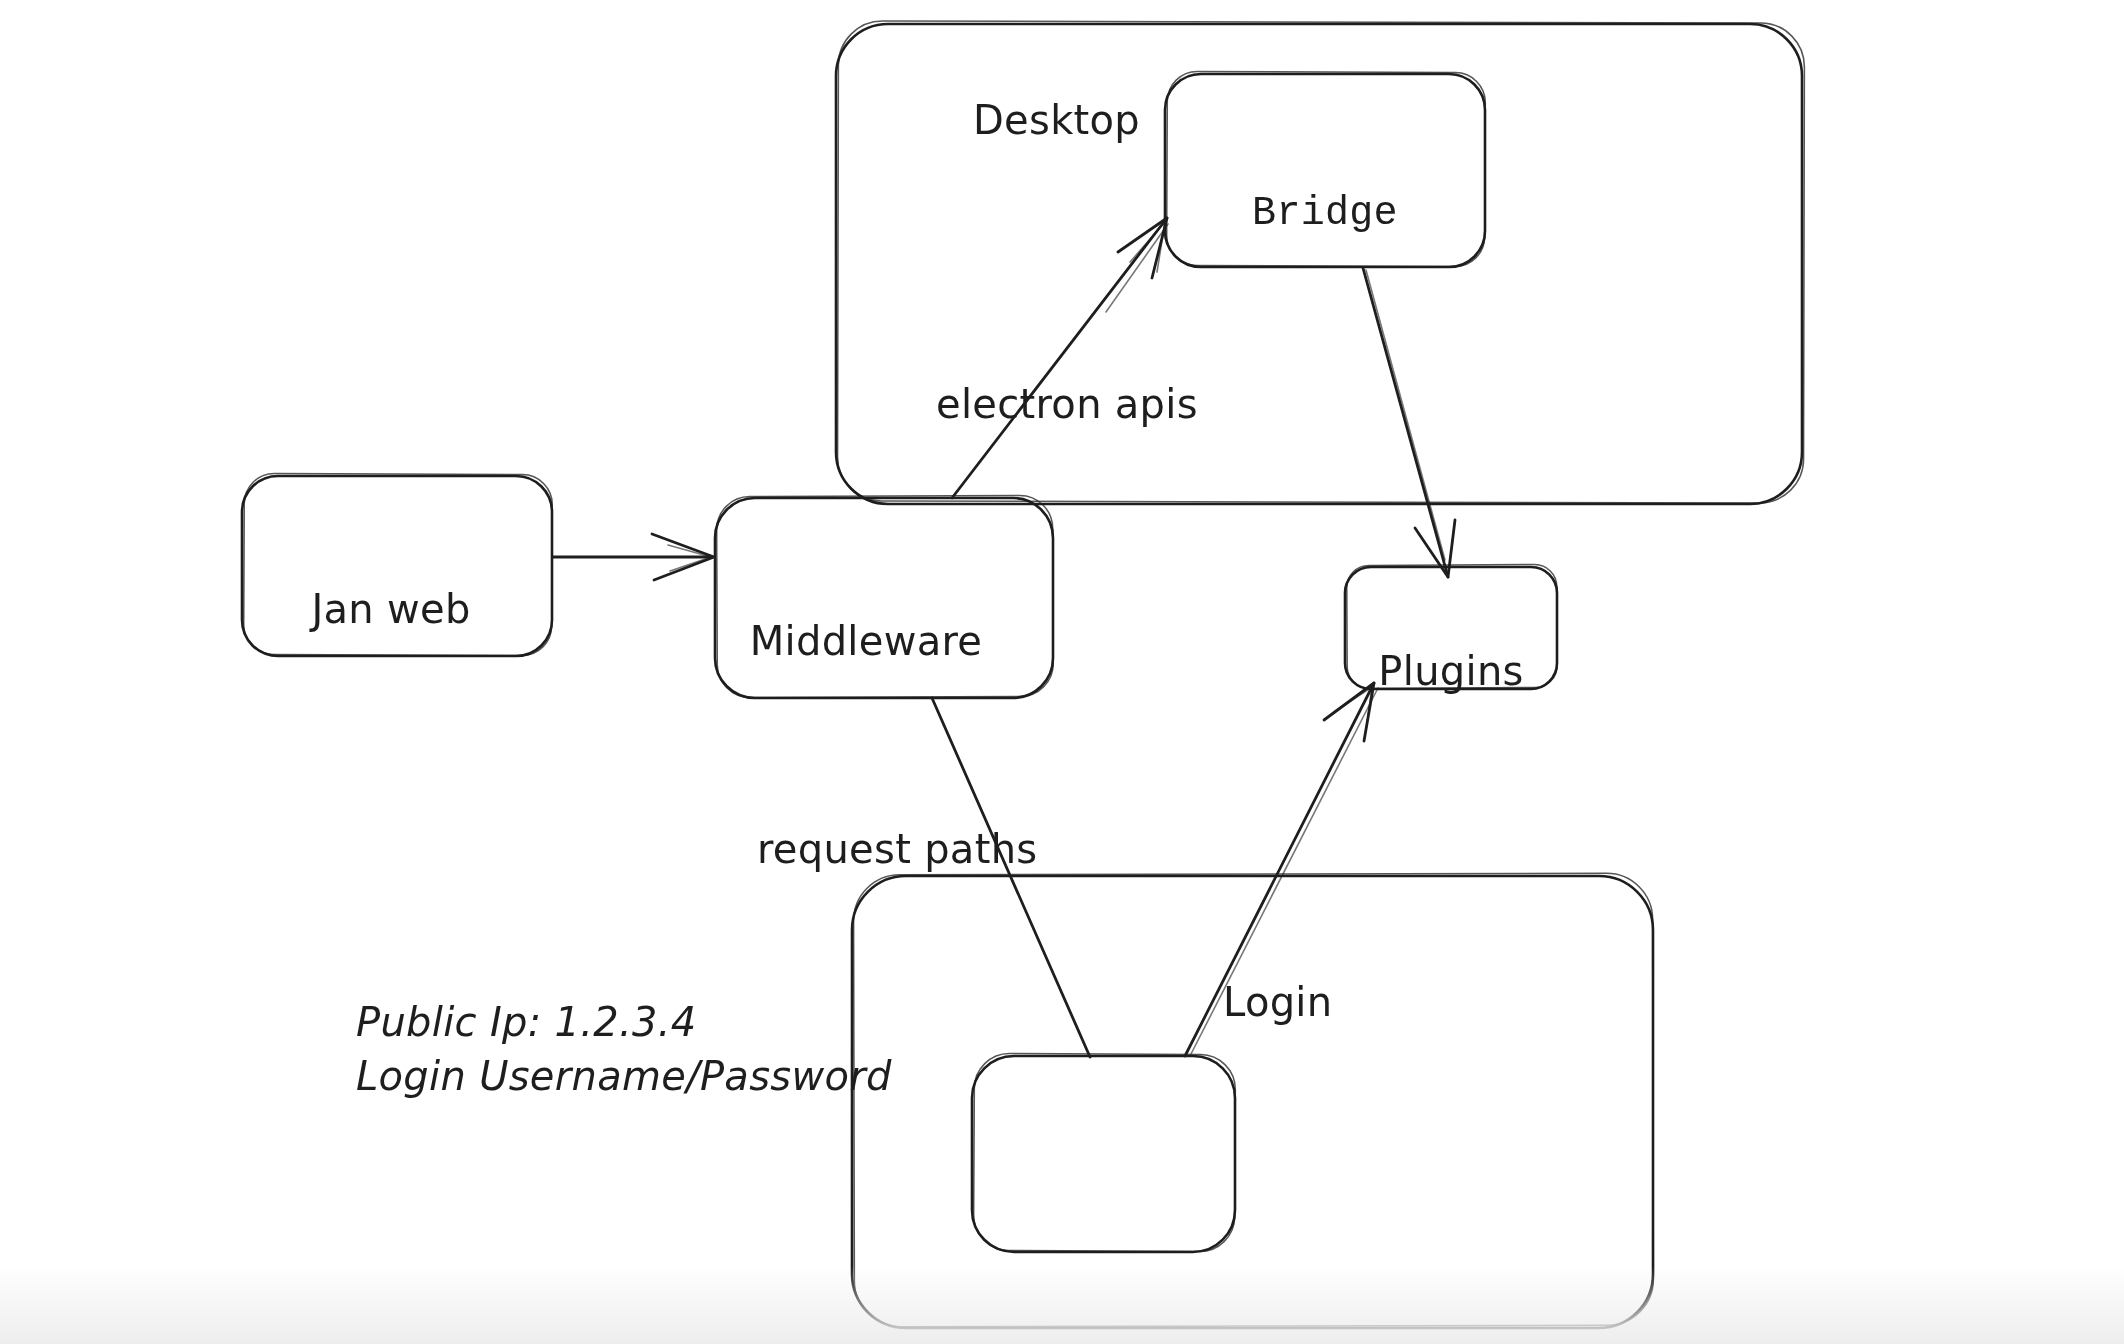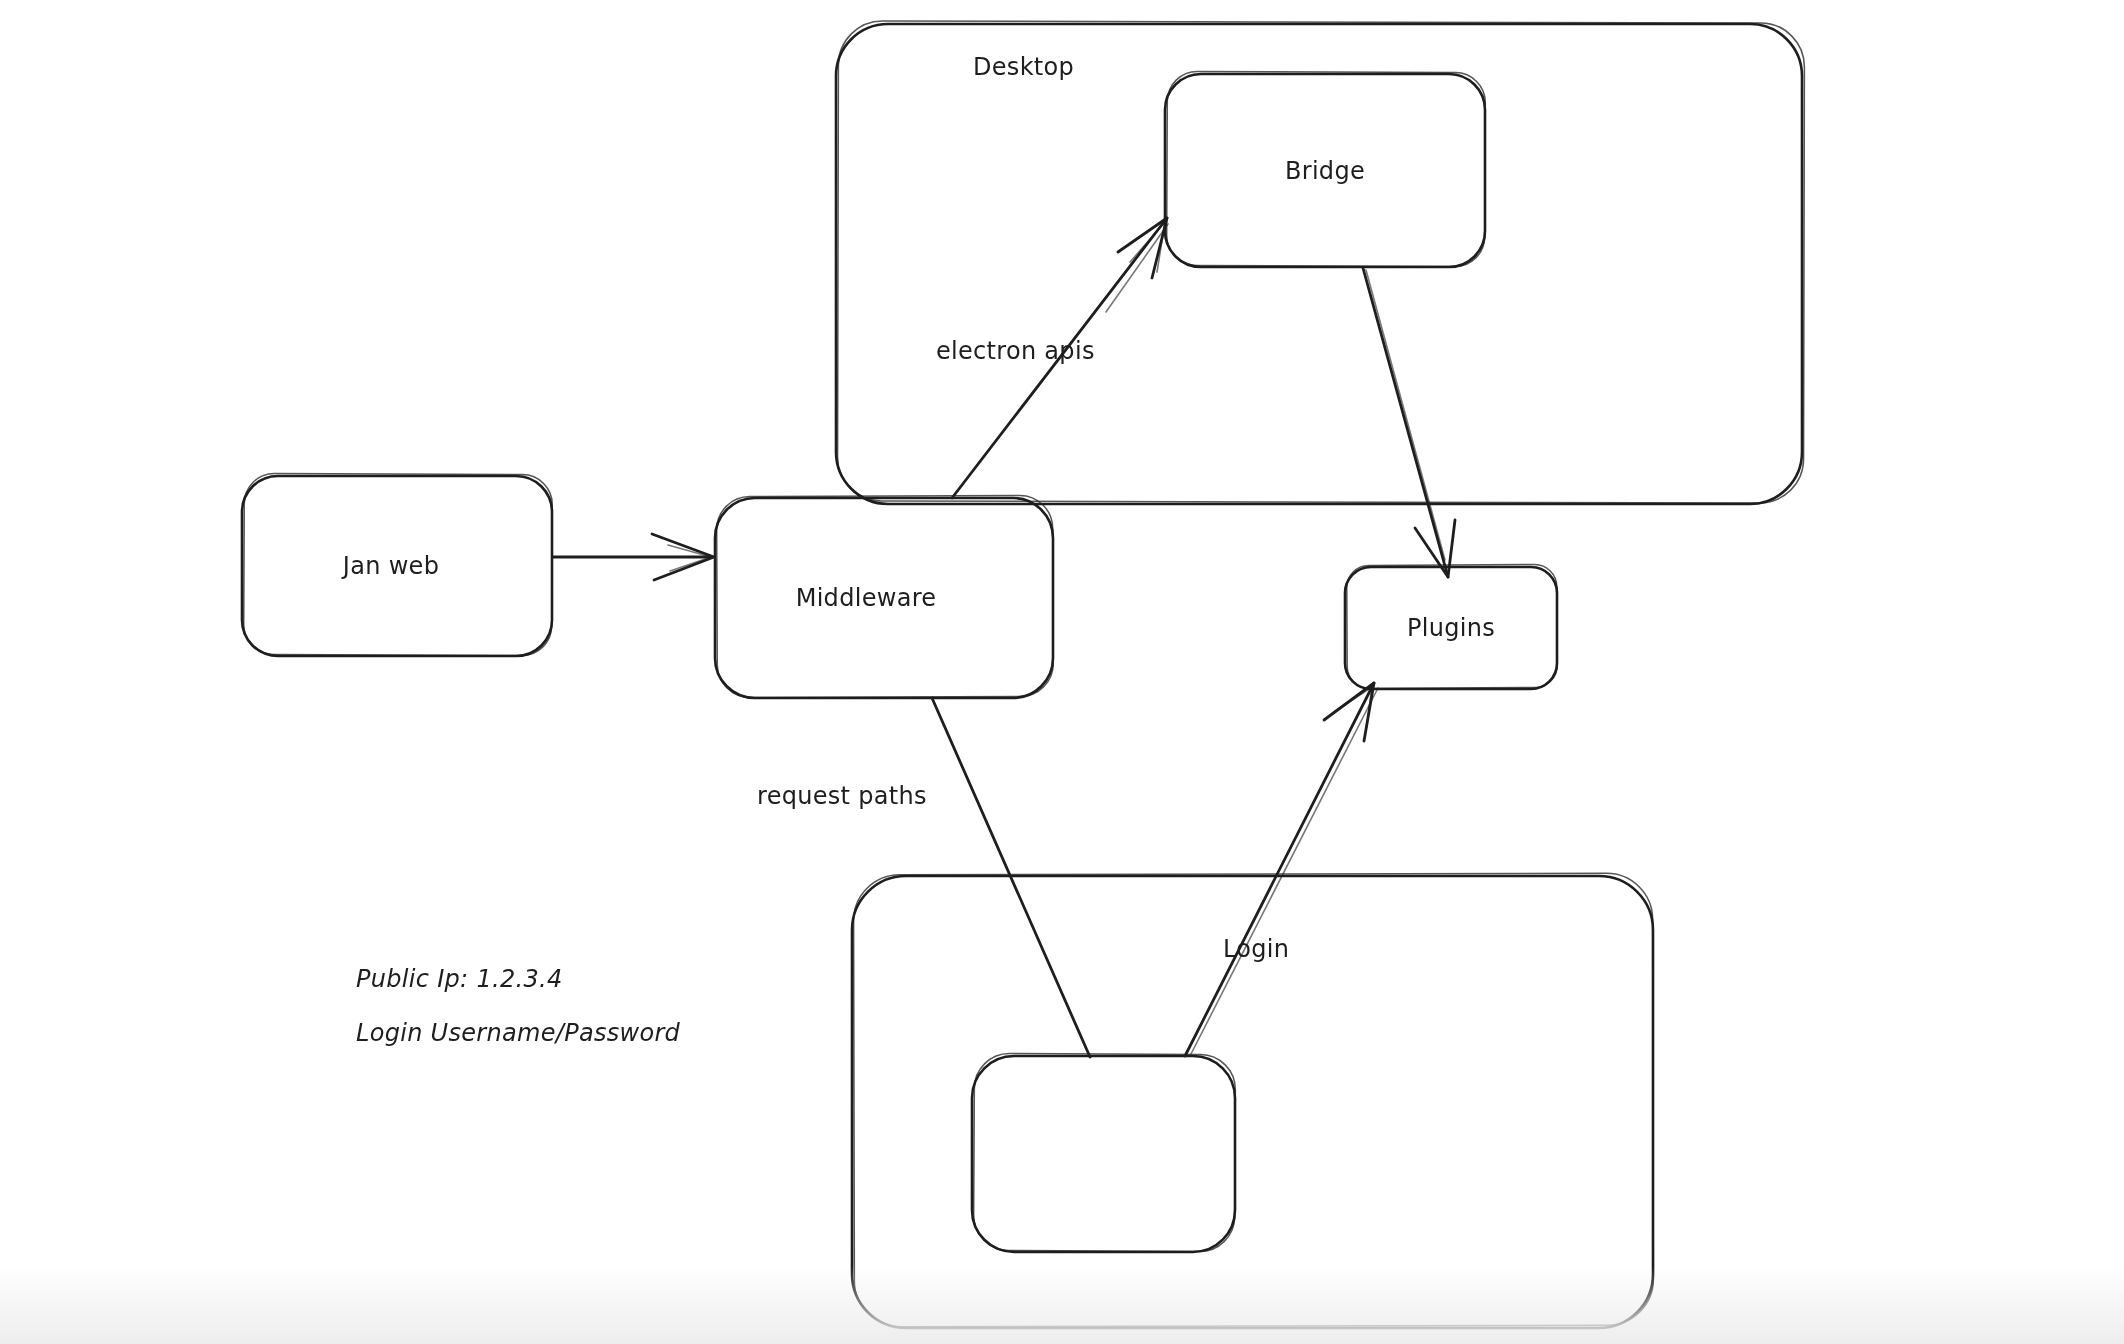--- a/index.html
+++ b/index.html
@@ -39,25 +39,26 @@
     stroke-linecap: round;
     stroke-linejoin: round;
   }
   .edge.rough {
     stroke-width: 1.6;
     opacity: 0.6;
   }
   .lbl {
     position: absolute;
     color: #1e1e1e;
-    font-size: 24px;
+    font-size: 40px;
     line-height: 1.25;
     letter-spacing: 0.3px;
     white-space: nowrap;
     user-select: none;
+    margin-top: 43px;
   }
   .node-lbl {
     display: flex;
     align-items: center;
     justify-content: center;
     text-align: center;
   }
   .annotation {
     line-height: 54px;
   }
@@ -141,21 +142,21 @@
       <path class="edge rough" d="M1191,1054 L1378,688"></path>
       <path class="edge" d="M1324,720 L1374,683 L1364,741"></path>
       <path class="edge rough" d="M1334,712 L1372,687 L1366,730"></path>
     </g>
   </svg>
 
   <div class="lbl" style="left:973px; top:52px;">Desktop</div>
 
   <div class="lbl" style="left:1223px; top:934px;">Login</div>
 
-  <div class="lbl node-lbl" style="left:1165px; top:74px; width:320px; height:193px;">Bridge</div>
+  <div class="lbl node-lbl" style="left:1165px; top:74px; width:320px; height:193px;font-family:Liberation Mono, monospace;">Bridge</div>
 
   <div class="lbl node-lbl" style="left:242px; top:476px; width:298px; height:180px;">Jan web</div>
 
   <div class="lbl node-lbl" style="left:715px; top:498px; width:302px; height:200px;">Middleware</div>
 
   <div class="lbl node-lbl" style="left:1345px; top:567px; width:212px; height:122px;">Plugins</div>
 
 
   <div class="lbl" style="left:936px; top:336px;">electron apis</div>
 

